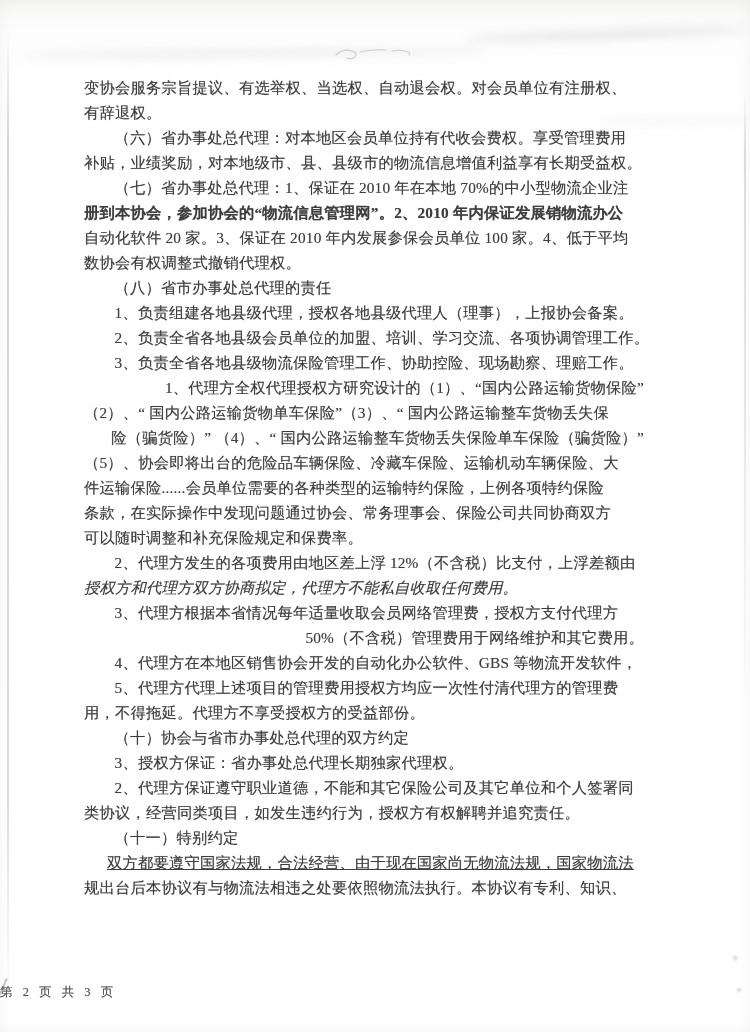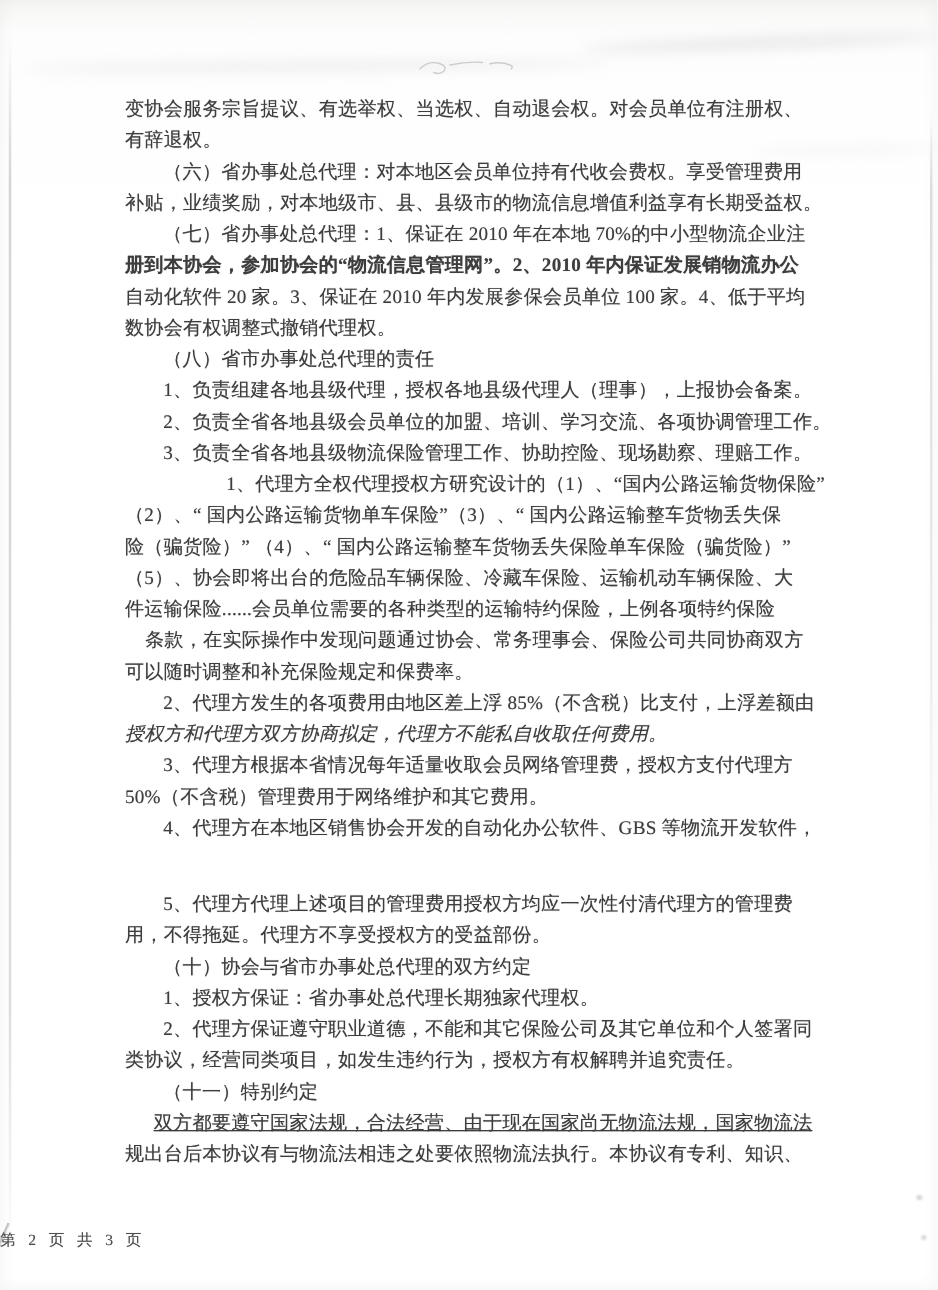--- a/index.html
+++ b/index.html
@@ -36,21 +36,21 @@
     background:rgba(150,150,150,.55);
     transform:rotate(24deg);transform-origin:top left;
     filter:blur(0.4px);
   }
   .speck{position:absolute;background:rgba(150,150,150,.4);border-radius:50%;filter:blur(1px);}
   .speck-1{left:733px;top:956px;width:5px;height:4px;}
   .speck-2{left:737px;top:988px;width:4px;height:4px;}
   .smudge-svg{position:absolute;left:332px;top:40px;}
   
   .content{
-    position:absolute;left:100px;top:75px;width:560px;
+    position:absolute;left:84px;top:75px;width:560px;
     font-size:15.3px;line-height:25px;
     color:#3d3d3d;
     letter-spacing:0.2px;
     text-shadow:0 0 0.7px rgba(70,70,70,.55);
     filter:blur(0.25px);
   }
   .line{white-space:nowrap;}
   .footer{
     position:absolute;left:0;top:984px;width:740px;
     font-size:12.5px;letter-spacing:3.5px;
@@ -84,34 +84,34 @@
       <div class="line" style="text-indent: 2em;">（七）省办事处总代理：1、保证在 2010 年在本地 70%的中小型物流企业注</div>
       <div class="line" style="text-indent: 0em; font-weight: bold;">册到本协会，参加协会的“物流信息管理网”。2、2010 年内保证发展销物流办公</div>
       <div class="line" style="text-indent: 0em;">自动化软件 20 家。3、保证在 2010 年内发展参保会员单位 100 家。4、低于平均</div>
       <div class="line" style="text-indent: 0em;">数协会有权调整式撤销代理权。</div>
       <div class="line" style="text-indent: 2em;">（八）省市办事处总代理的责任</div>
       <div class="line" style="text-indent: 2em;">1、负责组建各地县级代理，授权各地县级代理人（理事），上报协会备案。</div>
       <div class="line" style="text-indent: 2em;">2、负责全省各地县级会员单位的加盟、培训、学习交流、各项协调管理工作。</div>
       <div class="line" style="text-indent: 2em;">3、负责全省各地县级物流保险管理工作、协助控险、现场勘察、理赔工作。</div>
       <div class="line" style="text-indent: 2em; text-align: right;">1、代理方全权代理授权方研究设计的（1）、“国内公路运输货物保险”</div>
       <div class="line" style="text-indent: 0em;">（2）、“ 国内公路运输货物单车保险”（3）、“ 国内公路运输整车货物丢失保</div>
-      <div class="line" style="text-indent: 0em;">险（骗货险）”  （4）、“ 国内公路运输整车货物丢失保险单车保险（骗货险）”</div>
+      <div class="line" style="text-indent: 0em; text-align: right;">险（骗货险）”  （4）、“ 国内公路运输整车货物丢失保险单车保险（骗货险）”</div>
       <div class="line" style="text-indent: 0em;">（5）、协会即将出台的危险品车辆保险、冷藏车保险、运输机动车辆保险、大</div>
       <div class="line" style="text-indent: 0em;">件运输保险......会员单位需要的各种类型的运输特约保险，上例各项特约保险</div>
-      <div class="line" style="text-indent: 0em; margin-left: 16px;">条款，在实际操作中发现问题通过协会、常务理事会、保险公司共同协商双方</div>
+      <div class="line" style="text-indent: 0em;">条款，在实际操作中发现问题通过协会、常务理事会、保险公司共同协商双方</div>
       <div class="line" style="text-indent: 0em;">可以随时调整和补充保险规定和保费率。</div>
-      <div class="line" style="text-indent: 2em;">2、代理方发生的各项费用由地区差上浮 85%（不含税）比支付，上浮差额由</div>
+      <div class="line" style="text-indent: 2em;">2、代理方发生的各项费用由地区差上浮 12%（不含税）比支付，上浮差额由</div>
       <div class="line" style="text-indent: 0em; font-style: italic;">授权方和代理方双方协商拟定，代理方不能私自收取任何费用。</div>
       <div class="line" style="text-indent: 2em;">3、代理方根据本省情况每年适量收取会员网络管理费，授权方支付代理方</div>
-      <div class="line" style="text-indent: 0em;">50%（不含税）管理费用于网络维护和其它费用。</div>
+      <div class="line" style="text-indent: 0em; text-align: right;">50%（不含税）管理费用于网络维护和其它费用。</div>
       <div class="line" style="text-indent: 2em;">4、代理方在本地区销售协会开发的自动化办公软件、GBS 等物流开发软件，</div>
-      <div class="line" style="text-indent: 2em; margin-top: 36px;">5、代理方代理上述项目的管理费用授权方均应一次性付清代理方的管理费</div>
+      <div class="line" style="text-indent: 2em;">5、代理方代理上述项目的管理费用授权方均应一次性付清代理方的管理费</div>
       <div class="line" style="text-indent: 0em;">用，不得拖延。代理方不享受授权方的受益部份。</div>
       <div class="line" style="text-indent: 2em;">（十）协会与省市办事处总代理的双方约定</div>
-      <div class="line" style="text-indent: 2em;">1、授权方保证：省办事处总代理长期独家代理权。</div>
+      <div class="line" style="text-indent: 2em;">3、授权方保证：省办事处总代理长期独家代理权。</div>
       <div class="line" style="text-indent: 2em;">2、代理方保证遵守职业道德，不能和其它保险公司及其它单位和个人签署同</div>
       <div class="line" style="text-indent: 0em;">类协议，经营同类项目，如发生违约行为，授权方有权解聘并追究责任。</div>
       <div class="line" style="text-indent: 2em;">（十一）特别约定</div>
       <div class="line" style="text-indent: 1.5em; text-decoration: underline;">双方都要遵守国家法规，合法经营、由于现在国家尚无物流法规，国家物流法</div>
       <div class="line" style="text-indent: 0em;">规出台后本协议有与物流法相违之处要依照物流法执行。本协议有专利、知识、</div>
     </div>
 
   <div class="footer">第 2 页 共 3 页</div>
 
 </div>

